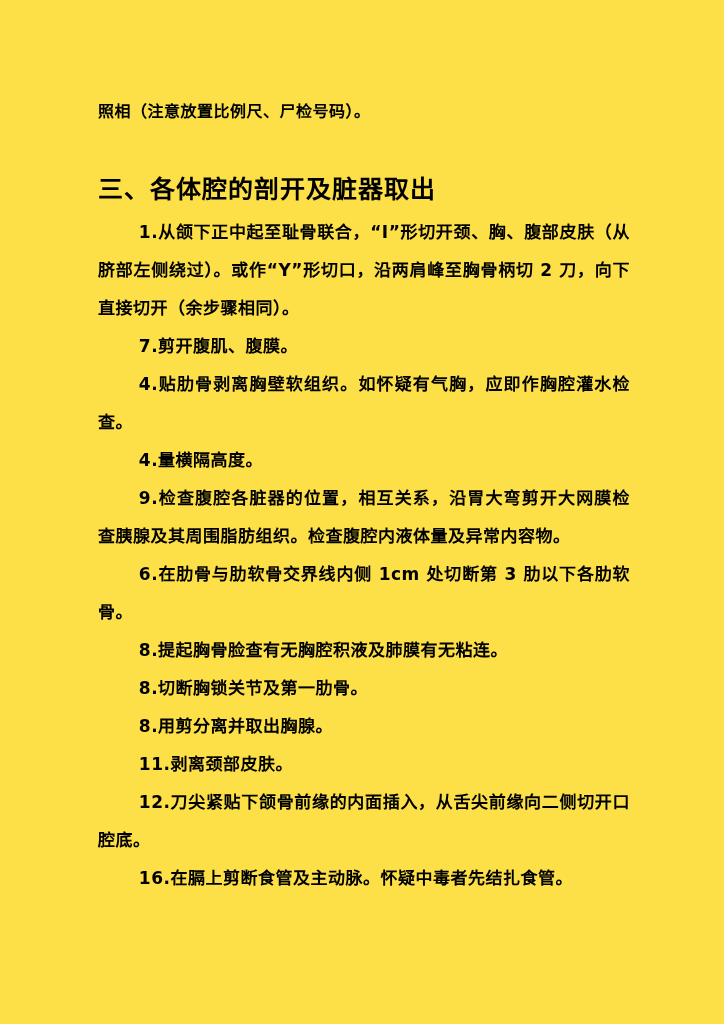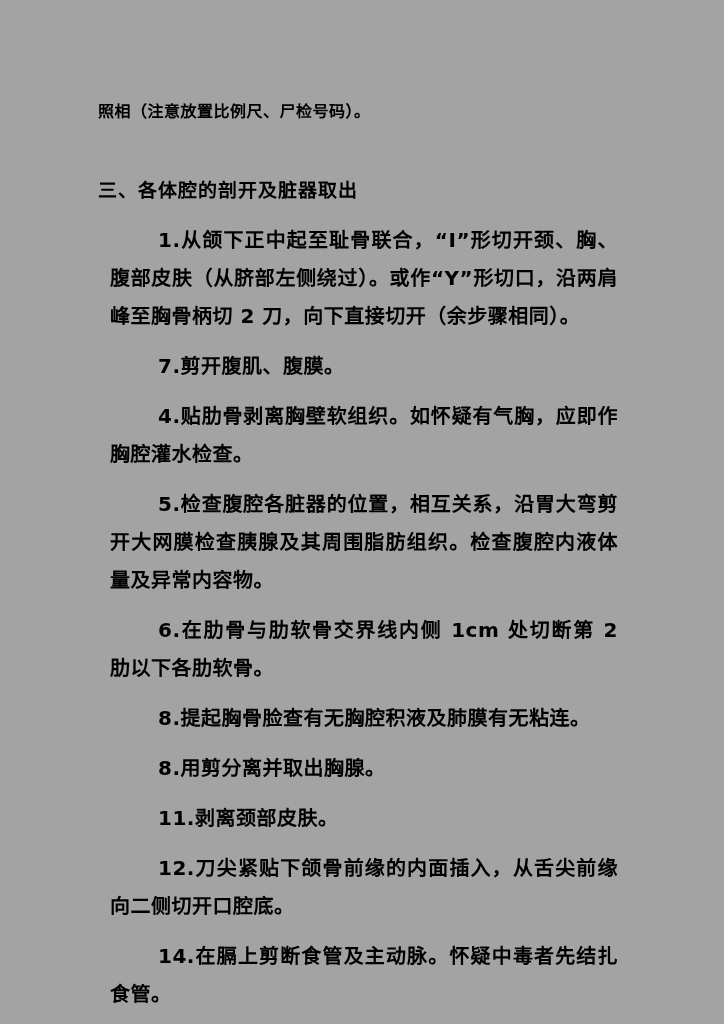--- a/index.html
+++ b/index.html
@@ -4,65 +4,67 @@
 <style>
   html, body {
     margin: 0;
     padding: 0;
     background: #ffffff;
   }
   .page {
     position: relative;
     width: 724px;
     height: 1024px;
-    background: #a3a3a3;
+    background: #fde047;
     box-sizing: border-box;
     padding: 93px 94px 1px 98px;
     overflow: hidden;
     font-family: "DejaVu Sans", sans-serif;
     font-weight: 700;
     color: #000000;
   }
   .intro-line {
     margin: 0;
     font-size: 16px;
     line-height: 38px;
     letter-spacing: 0.5px;
   }
   .section-heading {
     margin: 40px 0 4px 0;
-    font-size: 19px;
+    font-size: 25px;
     line-height: 38px;
     letter-spacing: 1px;
   }
   .steps {
     margin: 0;
   }
   .steps p.step {
-    margin: 12px;
-    font-size: 20px;
+    margin: 0;
+    font-size: 17px;
     line-height: 38px;
     text-indent: 2.4em;
     text-align: justify;
     letter-spacing: 0.5px;
   }
 </style>
 </head>
 <body>
 
 <div class="page">
   <p class="intro-line">照相（注意放置比例尺、尸检号码）。</p>
 
   <h2 class="section-heading">三、各体腔的剖开及脏器取出</h2>
 
   <div class="steps">
       <p class="step">1.从颌下正中起至耻骨联合，“I”形切开颈、胸、腹部皮肤（从脐部左侧绕过）。或作“Y”形切口，沿两肩峰至胸骨柄切 2 刀，向下直接切开（余步骤相同）。</p>
       <p class="step">7.剪开腹肌、腹膜。</p>
       <p class="step">4.贴肋骨剥离胸壁软组织。如怀疑有气胸，应即作胸腔灌水检查。</p>
-      <p class="step">5.检查腹腔各脏器的位置，相互关系，沿胃大弯剪开大网膜检查胰腺及其周围脂肪组织。检查腹腔内液体量及异常内容物。</p>
-      <p class="step">6.在肋骨与肋软骨交界线内侧 1cm 处切断第 2 肋以下各肋软骨。</p>
+      <p class="step">4.量横隔高度。</p>
+      <p class="step">9.检查腹腔各脏器的位置，相互关系，沿胃大弯剪开大网膜检查胰腺及其周围脂肪组织。检查腹腔内液体量及异常内容物。</p>
+      <p class="step">6.在肋骨与肋软骨交界线内侧 1cm 处切断第 3 肋以下各肋软骨。</p>
       <p class="step">8.提起胸骨脸查有无胸腔积液及肺膜有无粘连。</p>
+      <p class="step">8.切断胸锁关节及第一肋骨。</p>
       <p class="step">8.用剪分离并取出胸腺。</p>
       <p class="step">11.剥离颈部皮肤。</p>
       <p class="step">12.刀尖紧贴下颌骨前缘的内面插入，从舌尖前缘向二侧切开口腔底。</p>
-      <p class="step">14.在膈上剪断食管及主动脉。怀疑中毒者先结扎食管。</p>
+      <p class="step">16.在膈上剪断食管及主动脉。怀疑中毒者先结扎食管。</p>
     </div>
 </div>
 
 </body></html>

